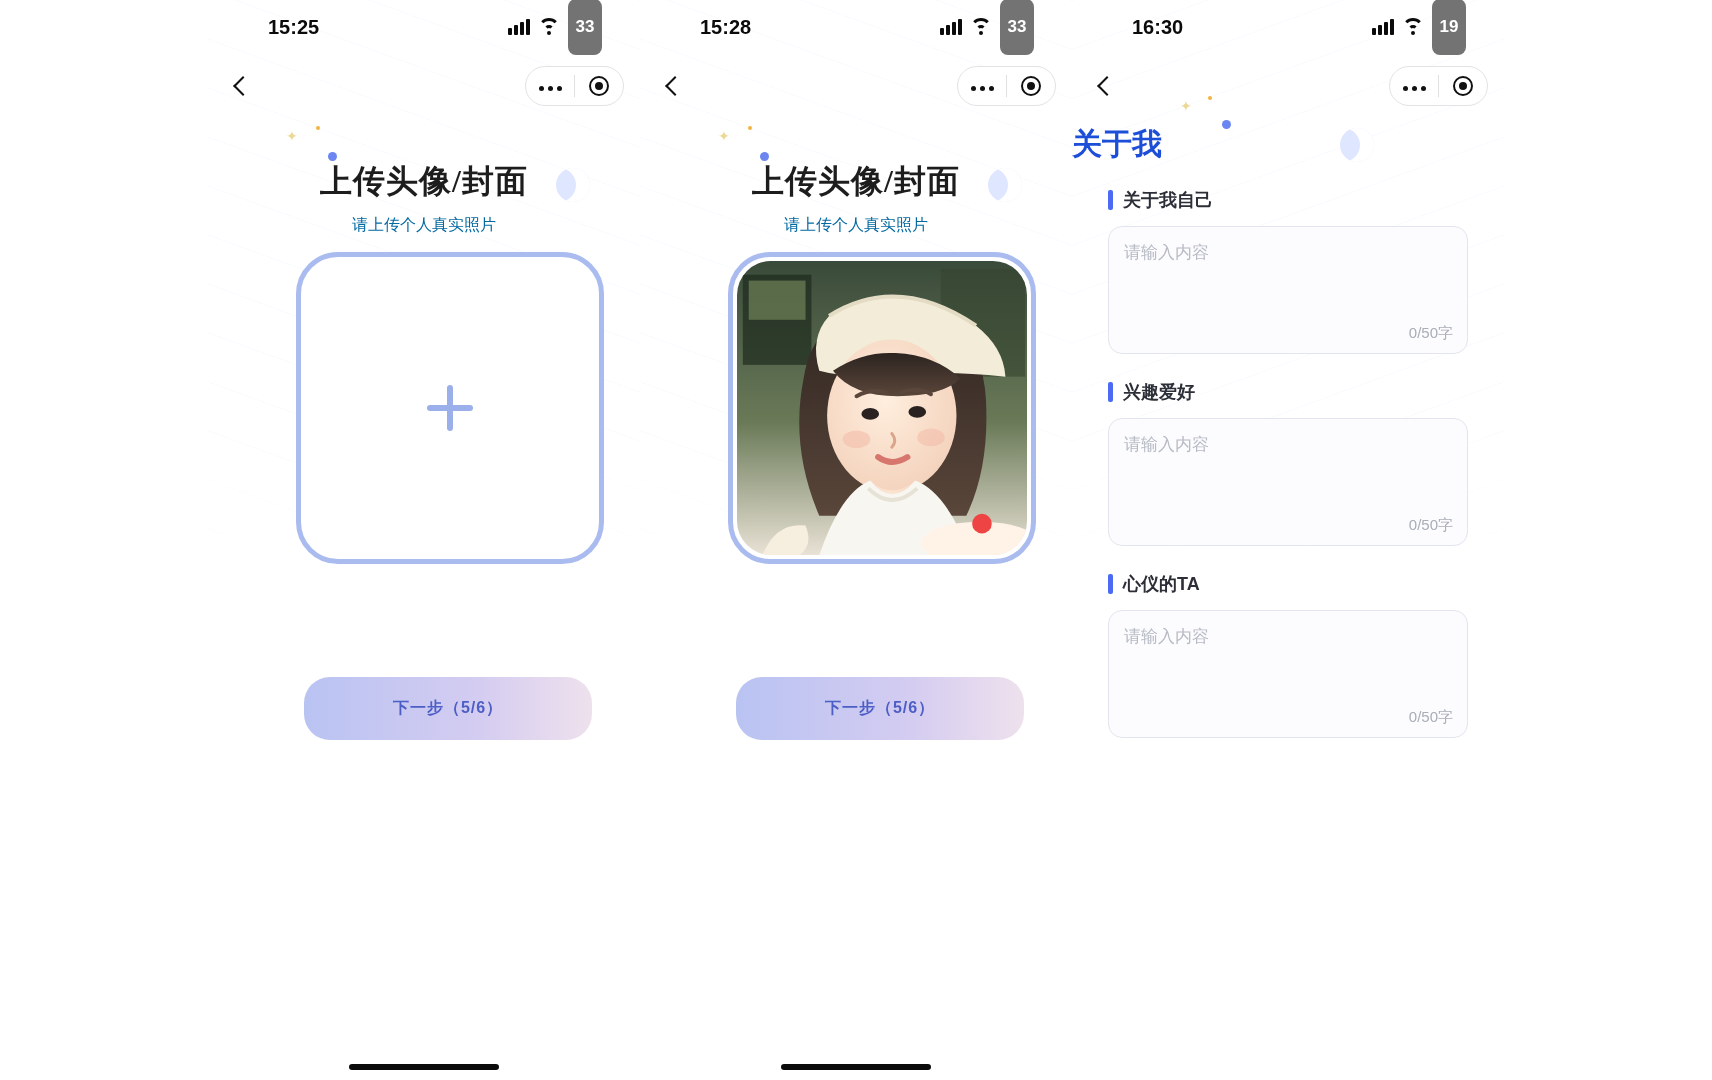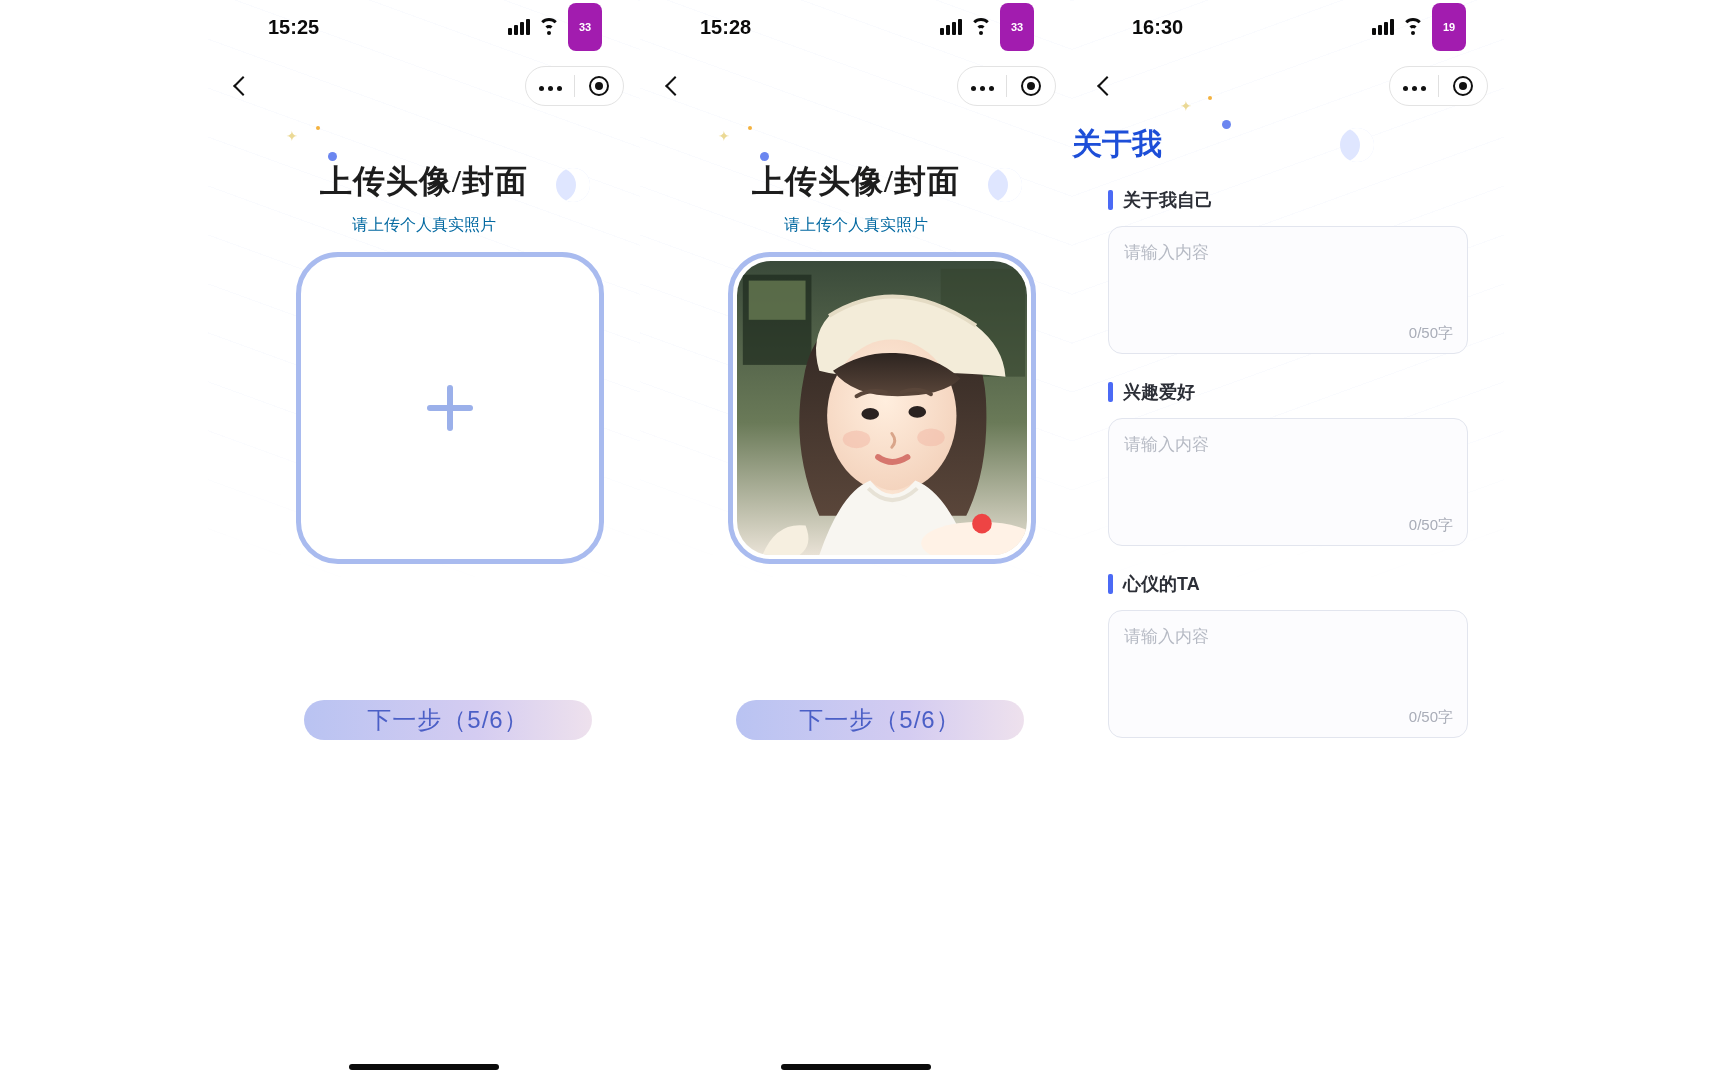--- a/index.html
+++ b/index.html
@@ -72,22 +72,22 @@
       border:3px solid #0b0b0b; border-bottom:none; border-left-color:transparent; border-right-color:transparent;
       border-radius:22px 22px 0 0; transform:translateY(-1px);
     }
     .wifi-ico::after{
       content:""; position:absolute; left:6px; right:6px; top:6px; bottom:0;
       border:3px solid #0b0b0b; border-bottom:none; border-left-color:transparent; border-right-color:transparent;
       border-radius:12px 12px 0 0;
     }
     .wifi-dot{ position:absolute; left:9px; bottom:0; width:4px;height:4px;background:#0b0b0b;border-radius:2px; }
     .batt {
-      display:flex; align-items:center; padding:18px 6px; border-radius:8px; background:#a21caf;
-      color:#fff; font-size:11px; font-weight:700; min-width:34px; justify-content:center;
+      display:flex; align-items:center; padding:18px 6px; border-radius:8px; background:#737373;
+      color:#fff; font-size:17px; font-weight:700; min-width:34px; justify-content:center;
     }
 
     .nav-row {
       position:absolute; top:62px; left:0; right:0; height:48px;
       display:flex; align-items:center; justify-content:space-between;
       padding: 0 16px 0 28px; z-index:5;
     }
     .back-caret { width:14px; height:14px; border-left:2.5px solid #111; border-bottom:2.5px solid #111; transform:rotate(45deg); }
     .capsule {
       display:flex; align-items:center; background:#fff; border:1px solid #e3e3e3;
@@ -124,25 +124,25 @@
       content:""; position:absolute; background:#9bb0ea; border-radius:3px;
     }
     .plus::before{ left:50%; top:0; bottom:0; width:6px; transform:translateX(-50%);}
     .plus::after{ top:50%; left:0; right:0; height:6px; transform:translateY(-50%);}
 
     .photo-fill{
       position:absolute; inset:4px; border-radius:34px; overflow:hidden;
     }
 
     .primary-btn {
-      position:absolute; left:96px; right:48px; height:40px;
+      position:absolute; left:96px; right:48px; height:63px;
       border-radius:26px;
       background:linear-gradient(90deg,#b9c3f2 0%, #d4ccf1 60%, #eee1ed 100%);
       display:flex; align-items:center; justify-content:center;
-      color:#4b5fc6; font-size:24px; font-weight:400; letter-spacing:1px;
+      color:#4b5fc6; font-size:16px; font-weight:700; letter-spacing:1px;
       box-shadow:none; border:none; cursor:pointer;
     }
     .btn-step { bottom:340px; }
     .btn-submit { bottom:14px; left:106px; right:58px; }
 
     .home-ind { position:absolute; bottom:10px; left:50%; transform:translateX(-50%);
       width:150px; height:6px; background:#0b0b0b; border-radius:4px; }
 
     
     .title3 {

